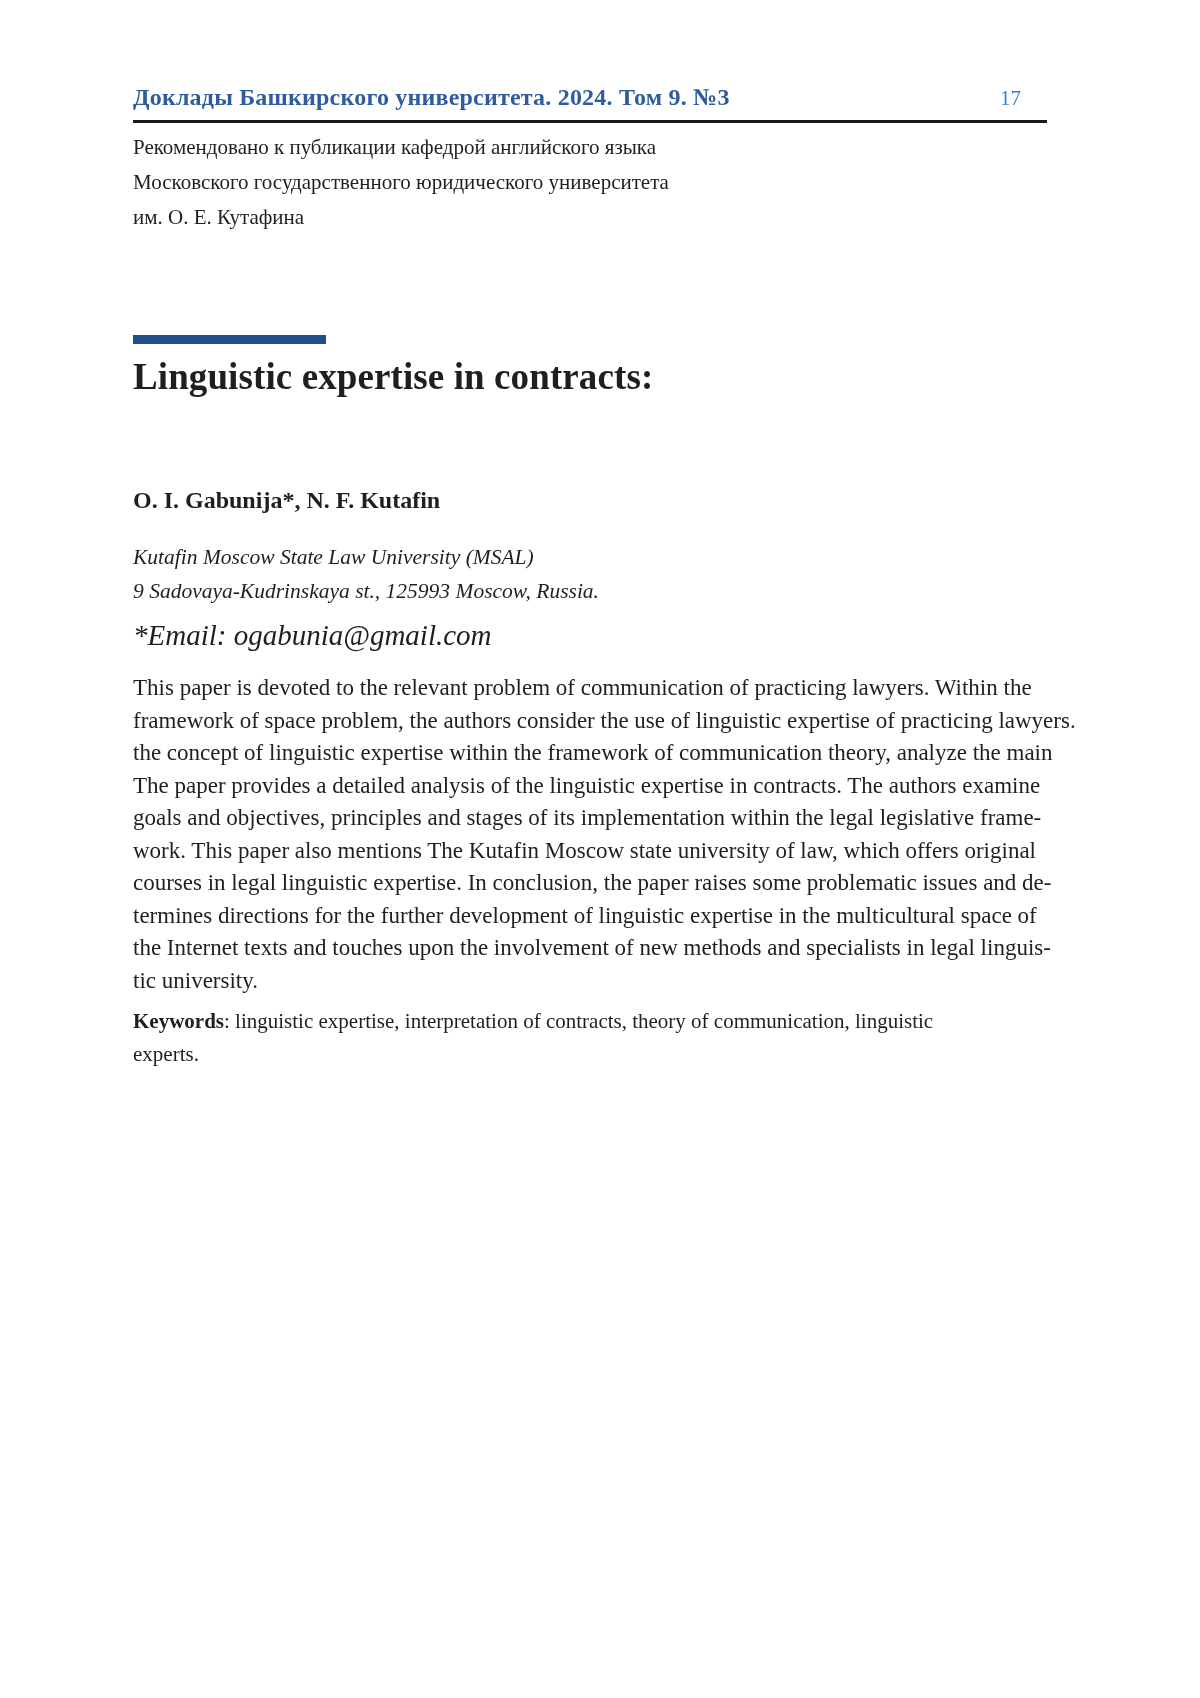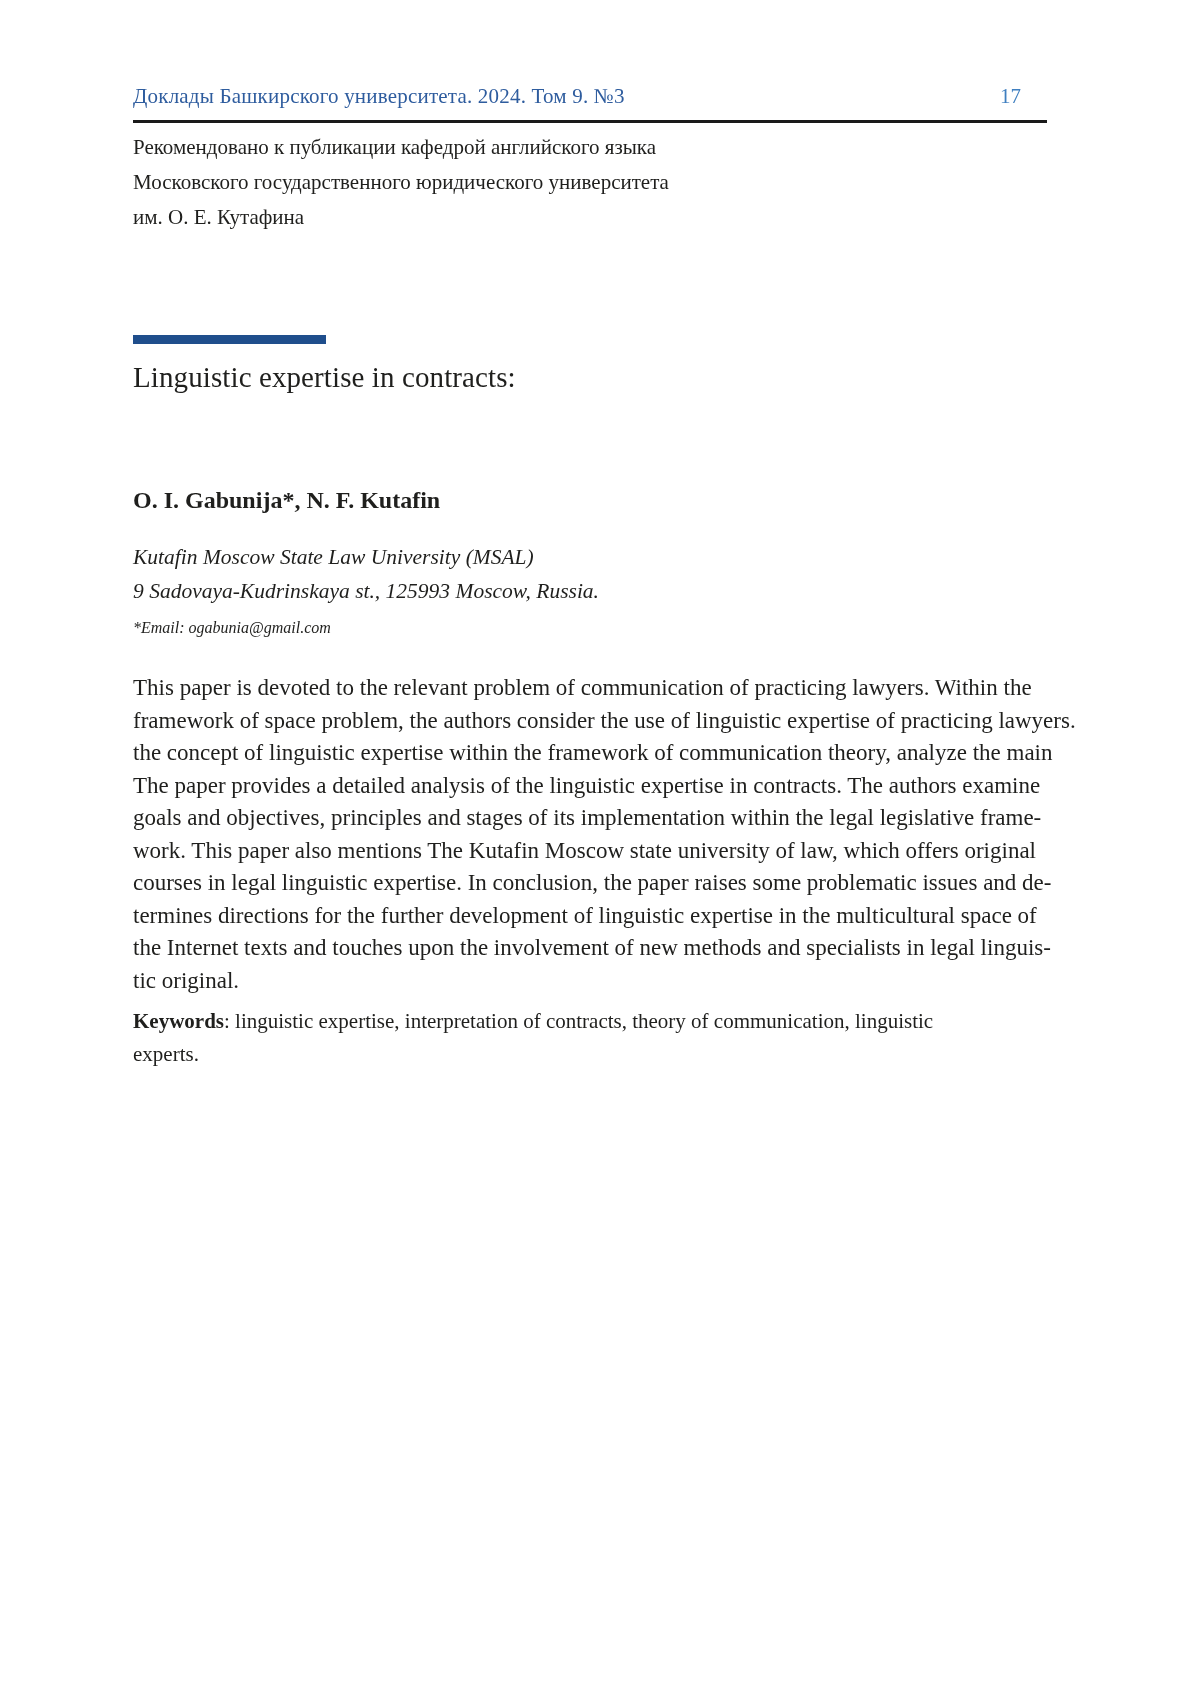--- a/index.html
+++ b/index.html
@@ -12,23 +12,24 @@
     color:var(--text-color,#1f1f1d);
     overflow:hidden;
   }
   .abs{position:absolute;}
   
   .header-row{
     left:133px; top:84px; width:914px;
     display:flex; justify-content:space-between; align-items:baseline;
   }
   .journal-title{
-    font-size:21px;
+    font-size:24px;
     color:var(--header-blue,#2e5c9e);
     letter-spacing:0.2px;
+    font-weight:bold;
   }
   .page-number{
     font-size:21px;
     color:var(--pagenum-blue,#3f7fc0);
     padding-right:26px;
     margin-left:24px;
   }
   .header-rule{
     left:133px; top:120px; width:914px; height:3px;
     background:var(--rule-color,#1a1a1a);
@@ -39,36 +40,36 @@
     font-size:21px; line-height:35px;
   }
   
   .accent-bar{
     left:133px; top:335px; width:193px; height:9px;
     background:var(--accent-bar,#1f4e8c);
   }
   
   .title{
     left:133px; top:355px; width:1000px;
-    font-size:29px; font-weight:normal; line-height:44px;
+    font-size:37px; font-weight:bold; line-height:44px;
     letter-spacing:0.1px;
   }
   
   .authors{
     left:133px; top:487px; width:914px;
     font-size:24px; font-weight:bold;
   }
   
   .affiliation{
     left:133px; top:540px; width:914px;
     font-size:21.5px; font-style:italic; line-height:34px;
   }
   .email{
     left:133px; top:619px; width:914px;
-    font-size:16px; font-style:italic;
+    font-size:29px; font-style:italic;
   }
   
   .abstract{
     left:133px; top:672px; width:934px;
     font-size:23px; line-height:32.5px;
   }
   
   .keywords{
     left:133px; top:1005px; width:934px;
     font-size:21px; line-height:32.5px;
@@ -112,21 +113,21 @@
   <div class="abs abstract">
       <div class="line">This paper is devoted to the relevant problem of communication of practicing lawyers. Within the</div>
       <div class="line">framework of space problem, the authors consider the use of linguistic expertise of practicing lawyers.</div>
       <div class="line">the concept of linguistic expertise within the framework of communication theory, analyze the main</div>
       <div class="line">The paper provides a detailed analysis of the linguistic expertise in contracts. The authors examine</div>
       <div class="line">goals and objectives, principles and stages of its implementation within the legal legislative frame-</div>
       <div class="line">work. This paper also mentions The Kutafin Moscow state university of law, which offers original</div>
       <div class="line">courses in legal linguistic expertise. In conclusion, the paper raises some problematic issues and de-</div>
       <div class="line">termines directions for the further development of linguistic expertise in the multicultural space of</div>
       <div class="line">the Internet texts and touches upon the involvement of new methods and specialists in legal linguis-</div>
-      <div class="line">tic original.</div>
+      <div class="line">tic university.</div>
     </div>
 
   <div class="abs keywords">
     <div class="line"><b>Keywords</b><span>: linguistic expertise, interpretation of contracts, theory of communication, linguistic</span></div>
     <div class="line">experts.</div>
   </div>
 
 </div>
 
 </body></html>

